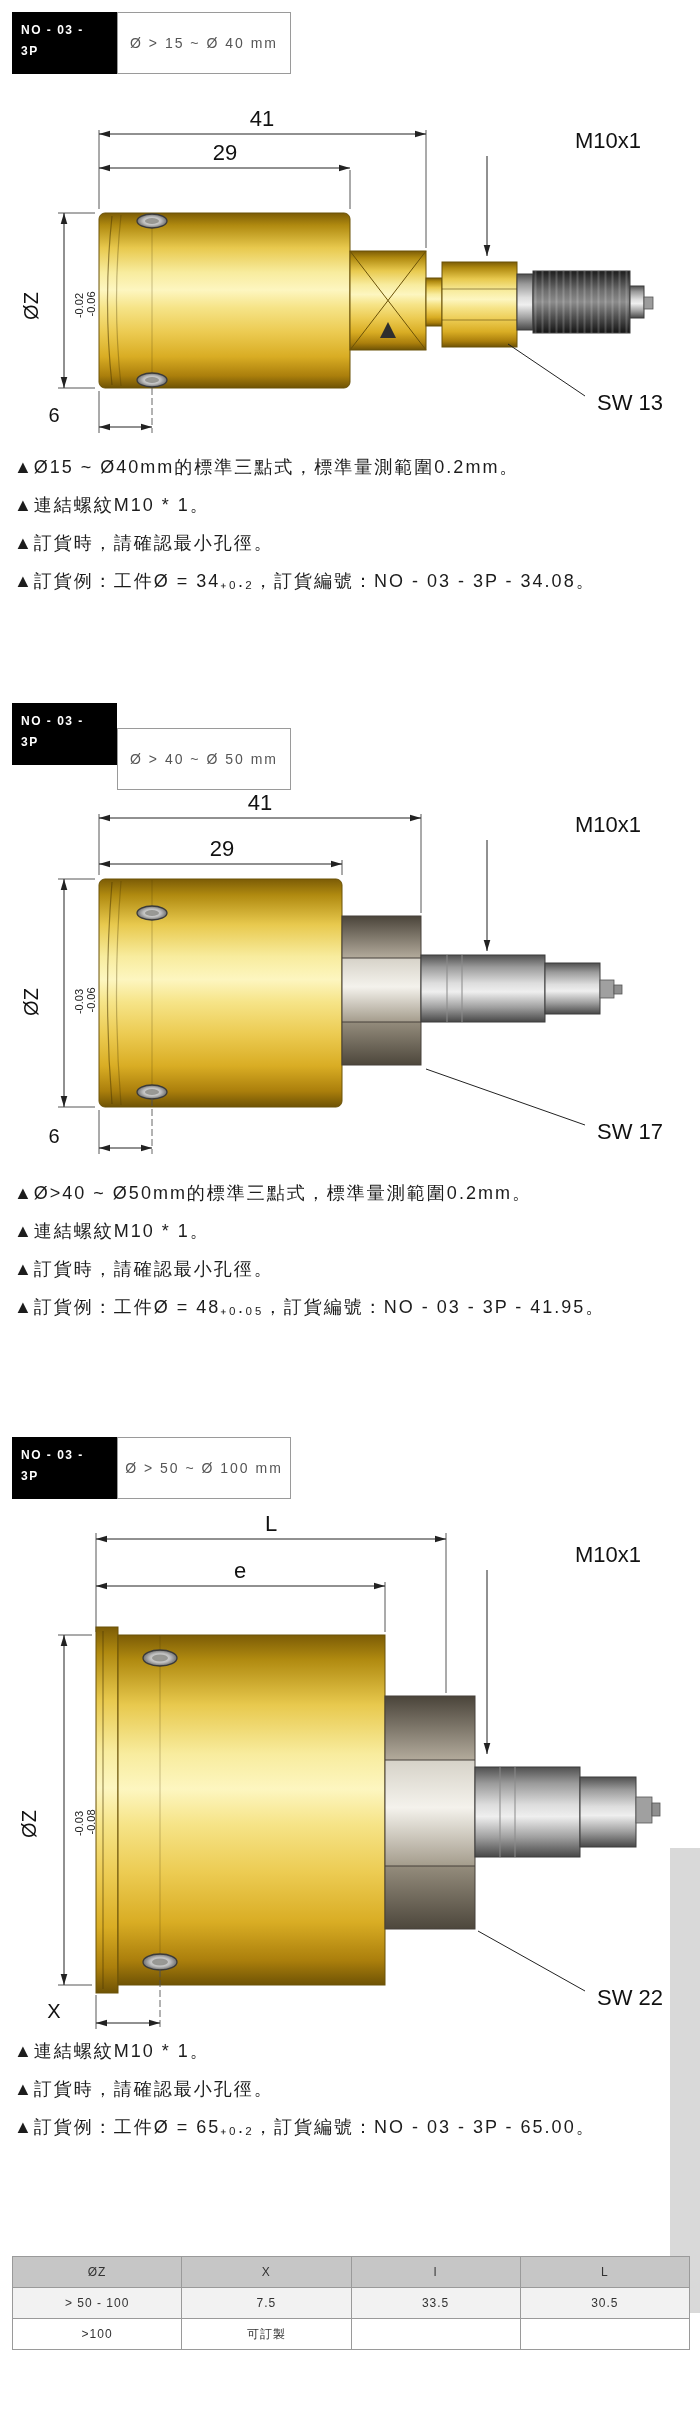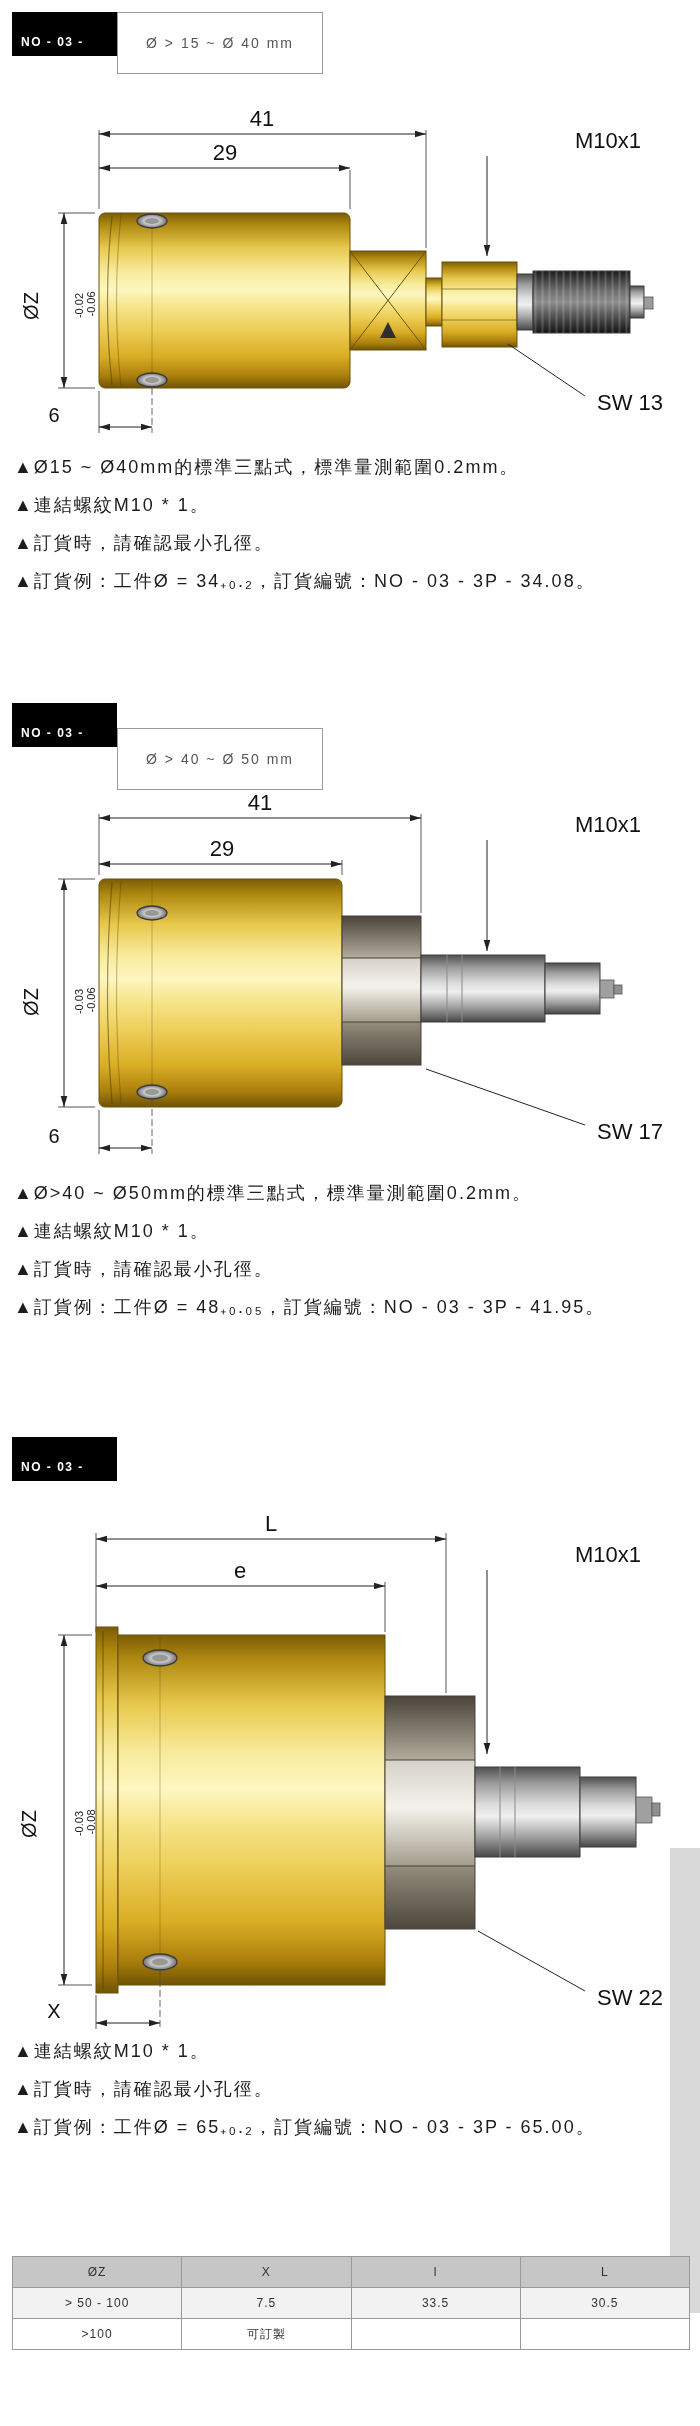--- a/index.html
+++ b/index.html
@@ -1,26 +1,26 @@
 <!DOCTYPE html>
 <html><head>
 <meta charset="utf-8">
 <style>
   html,body { margin:0; padding:0; background:#ffffff; }
   .page {
     position:relative; width:700px; height:2426px; background:#ffffff;
     font-family:"Liberation Sans", sans-serif; overflow:hidden;
   }
   .badge {
-    position:absolute; left:12px; width:105px; height:44px; background:#000;
+    position:absolute; left:12px; width:105px; height:62px; background:#000;
     color:#fff; font-size:12px; font-weight:bold; letter-spacing:1.5px;
-    padding:20px 0 0 9px; box-sizing:border-box; line-height:21px;
+    padding:8px 0 0 9px; box-sizing:border-box; line-height:21px;
   }
   .range-box {
-    position:absolute; left:117px; width:206px; height:62px;
+    position:absolute; left:117px; width:174px; height:62px;
     border:1px solid #9a9a9a; box-sizing:border-box; background:#fff;
     display:flex; align-items:center; justify-content:center;
     font-size:14px; color:#555; letter-spacing:2px;
   }
   .drawing { position:absolute; left:0; }
   .notes { position:absolute; left:14px; right:30px; }
   .note {
     font-size:18px; color:#1c1c1c; letter-spacing:2px; line-height:22px;
     margin:0 0 16px 0; white-space:nowrap;
   }
@@ -284,20 +284,23 @@
   <div class="notes" style="top:1182px">
     <p class="note">▲Ø&gt;40 ~ Ø50mm的標準三點式，標準量測範圍0.2mm。</p>
     <p class="note">▲連結螺紋M10 * 1。</p>
     <p class="note">▲訂貨時，請確認最小孔徑。</p>
     <p class="note">▲訂貨例：工件Ø = 48₊₀.₀₅，訂貨編號：NO - 03 - 3P - 41.95。</p>
   </div>
 
   <div class="badge" style="top:1437px">
     <div>NO - 03 -</div>
     <div>3P</div>
+  </div>
+  <div class="range-box" style="top:1437px">
+    <span>Ø &gt; 50 ~ Ø 100 mm</span>
   </div>
 
   <svg class="drawing" style="top:1512px" width="700" height="525" viewBox="0 0 700 525">
     <g>
       <line class="ext" x1="96" y1="21" x2="96" y2="120"></line>
       <line class="ext" x1="446" y1="21" x2="446" y2="181"></line>
       <line class="dim" x1="96" y1="27" x2="446" y2="27" marker-start="url(#arrw)" marker-end="url(#arrw)"></line>
       <text class="dimtxt" x="271" y="19" text-anchor="middle">L</text>
     </g>
     <g>

